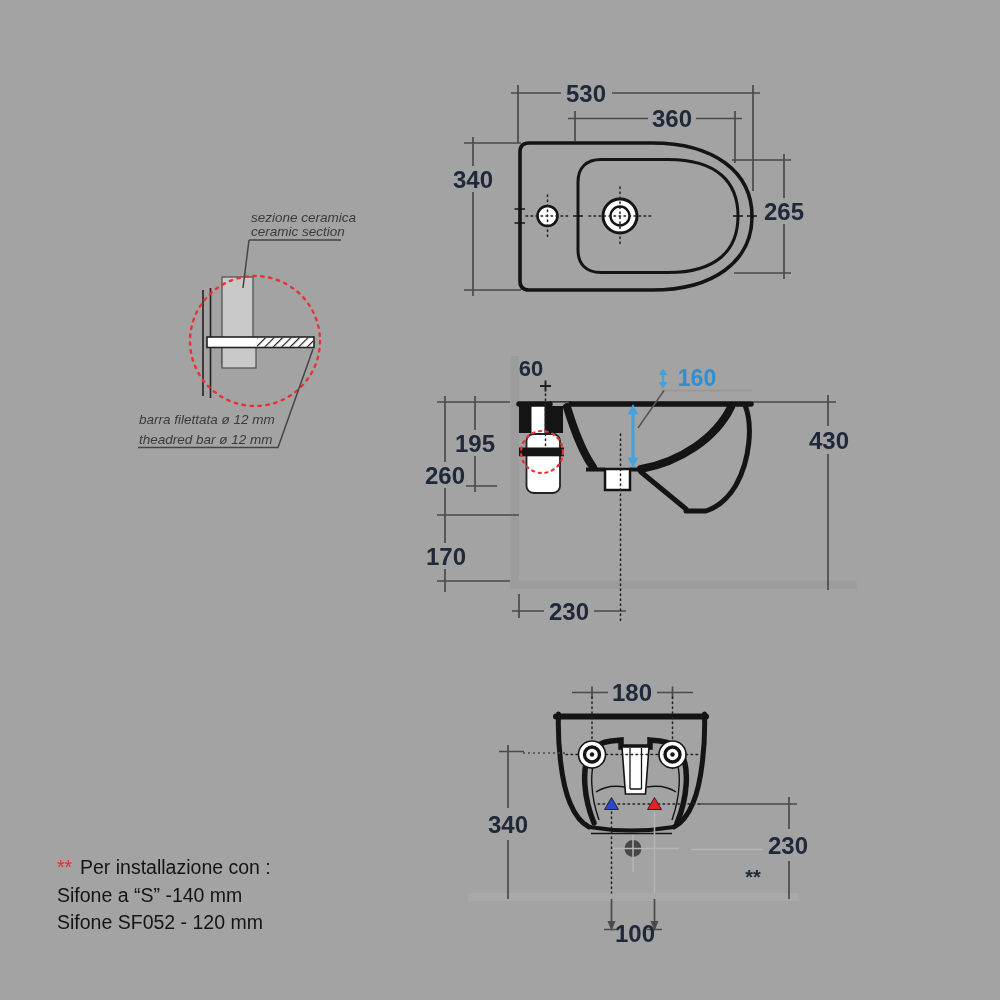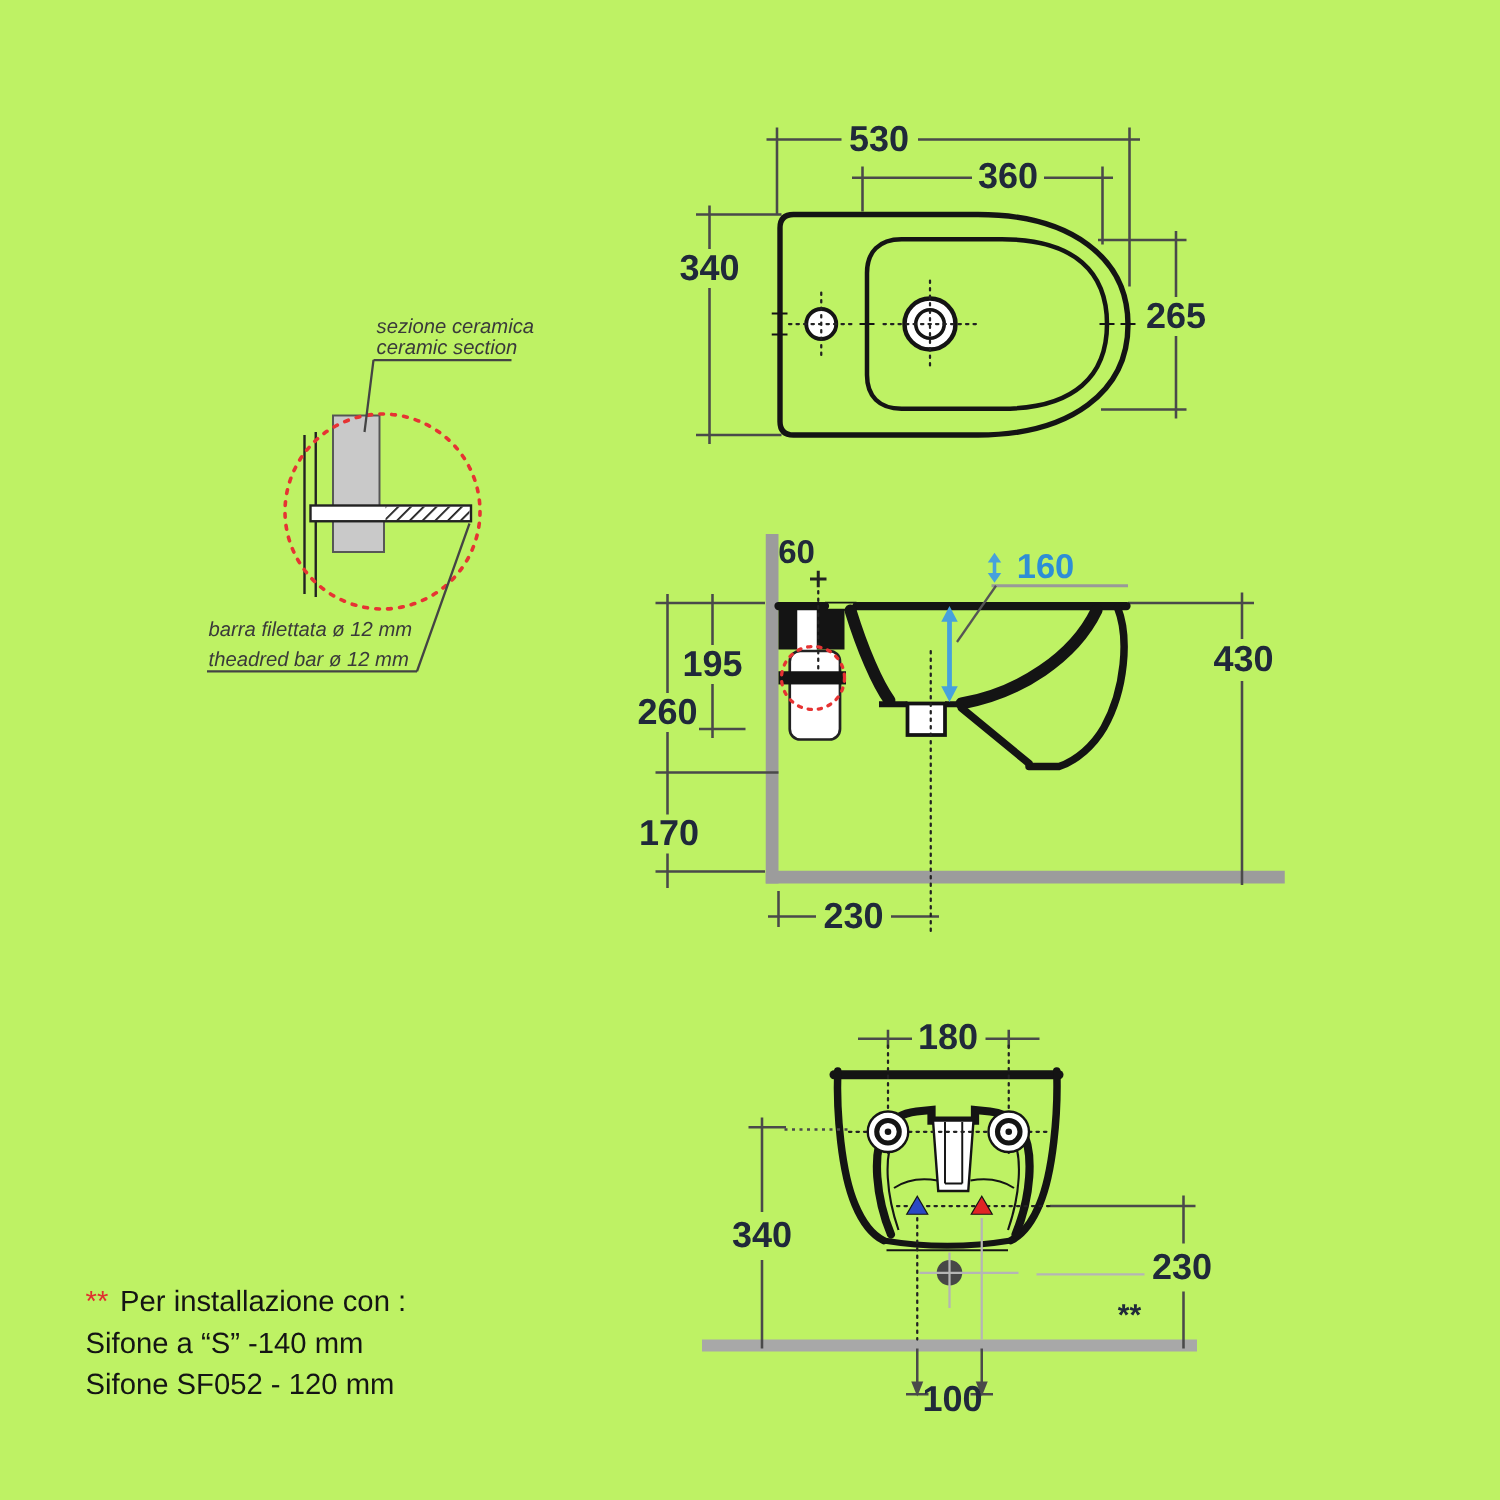--- a/index.html
+++ b/index.html
@@ -1,16 +1,16 @@
 <!DOCTYPE html>
 <html><head>
 <meta charset="utf-8">
 <style>
   html,body{margin:0;padding:0;background:#ffffff;}
-  .page{position:relative;width:1000px;height:1000px;background:#bef264;overflow:hidden;
+  .page{position:relative;width:1000px;height:1000px;background:#a3a3a3;overflow:hidden;
         font-family:"Liberation Sans", sans-serif;}
   svg{position:absolute;left:0;top:0;}
   text{font-family:"Liberation Sans", sans-serif;}
   .dim{font-size:24px;font-weight:bold;fill:#20293a;}
   .dim-blue{font-size:23px;font-weight:bold;fill:#2e8ed6;}
   .lbl{font-size:13.5px;font-style:italic;fill:#3a3a3a;}
   .note{font-size:19.5px;fill:#141414;}
   .note-red{font-size:19.5px;fill:#e03030;}
   .thick{stroke:#141414;fill:none;stroke-linecap:round;}
   .dimline{stroke:#4a4a4a;stroke-width:1.7;fill:none;}

